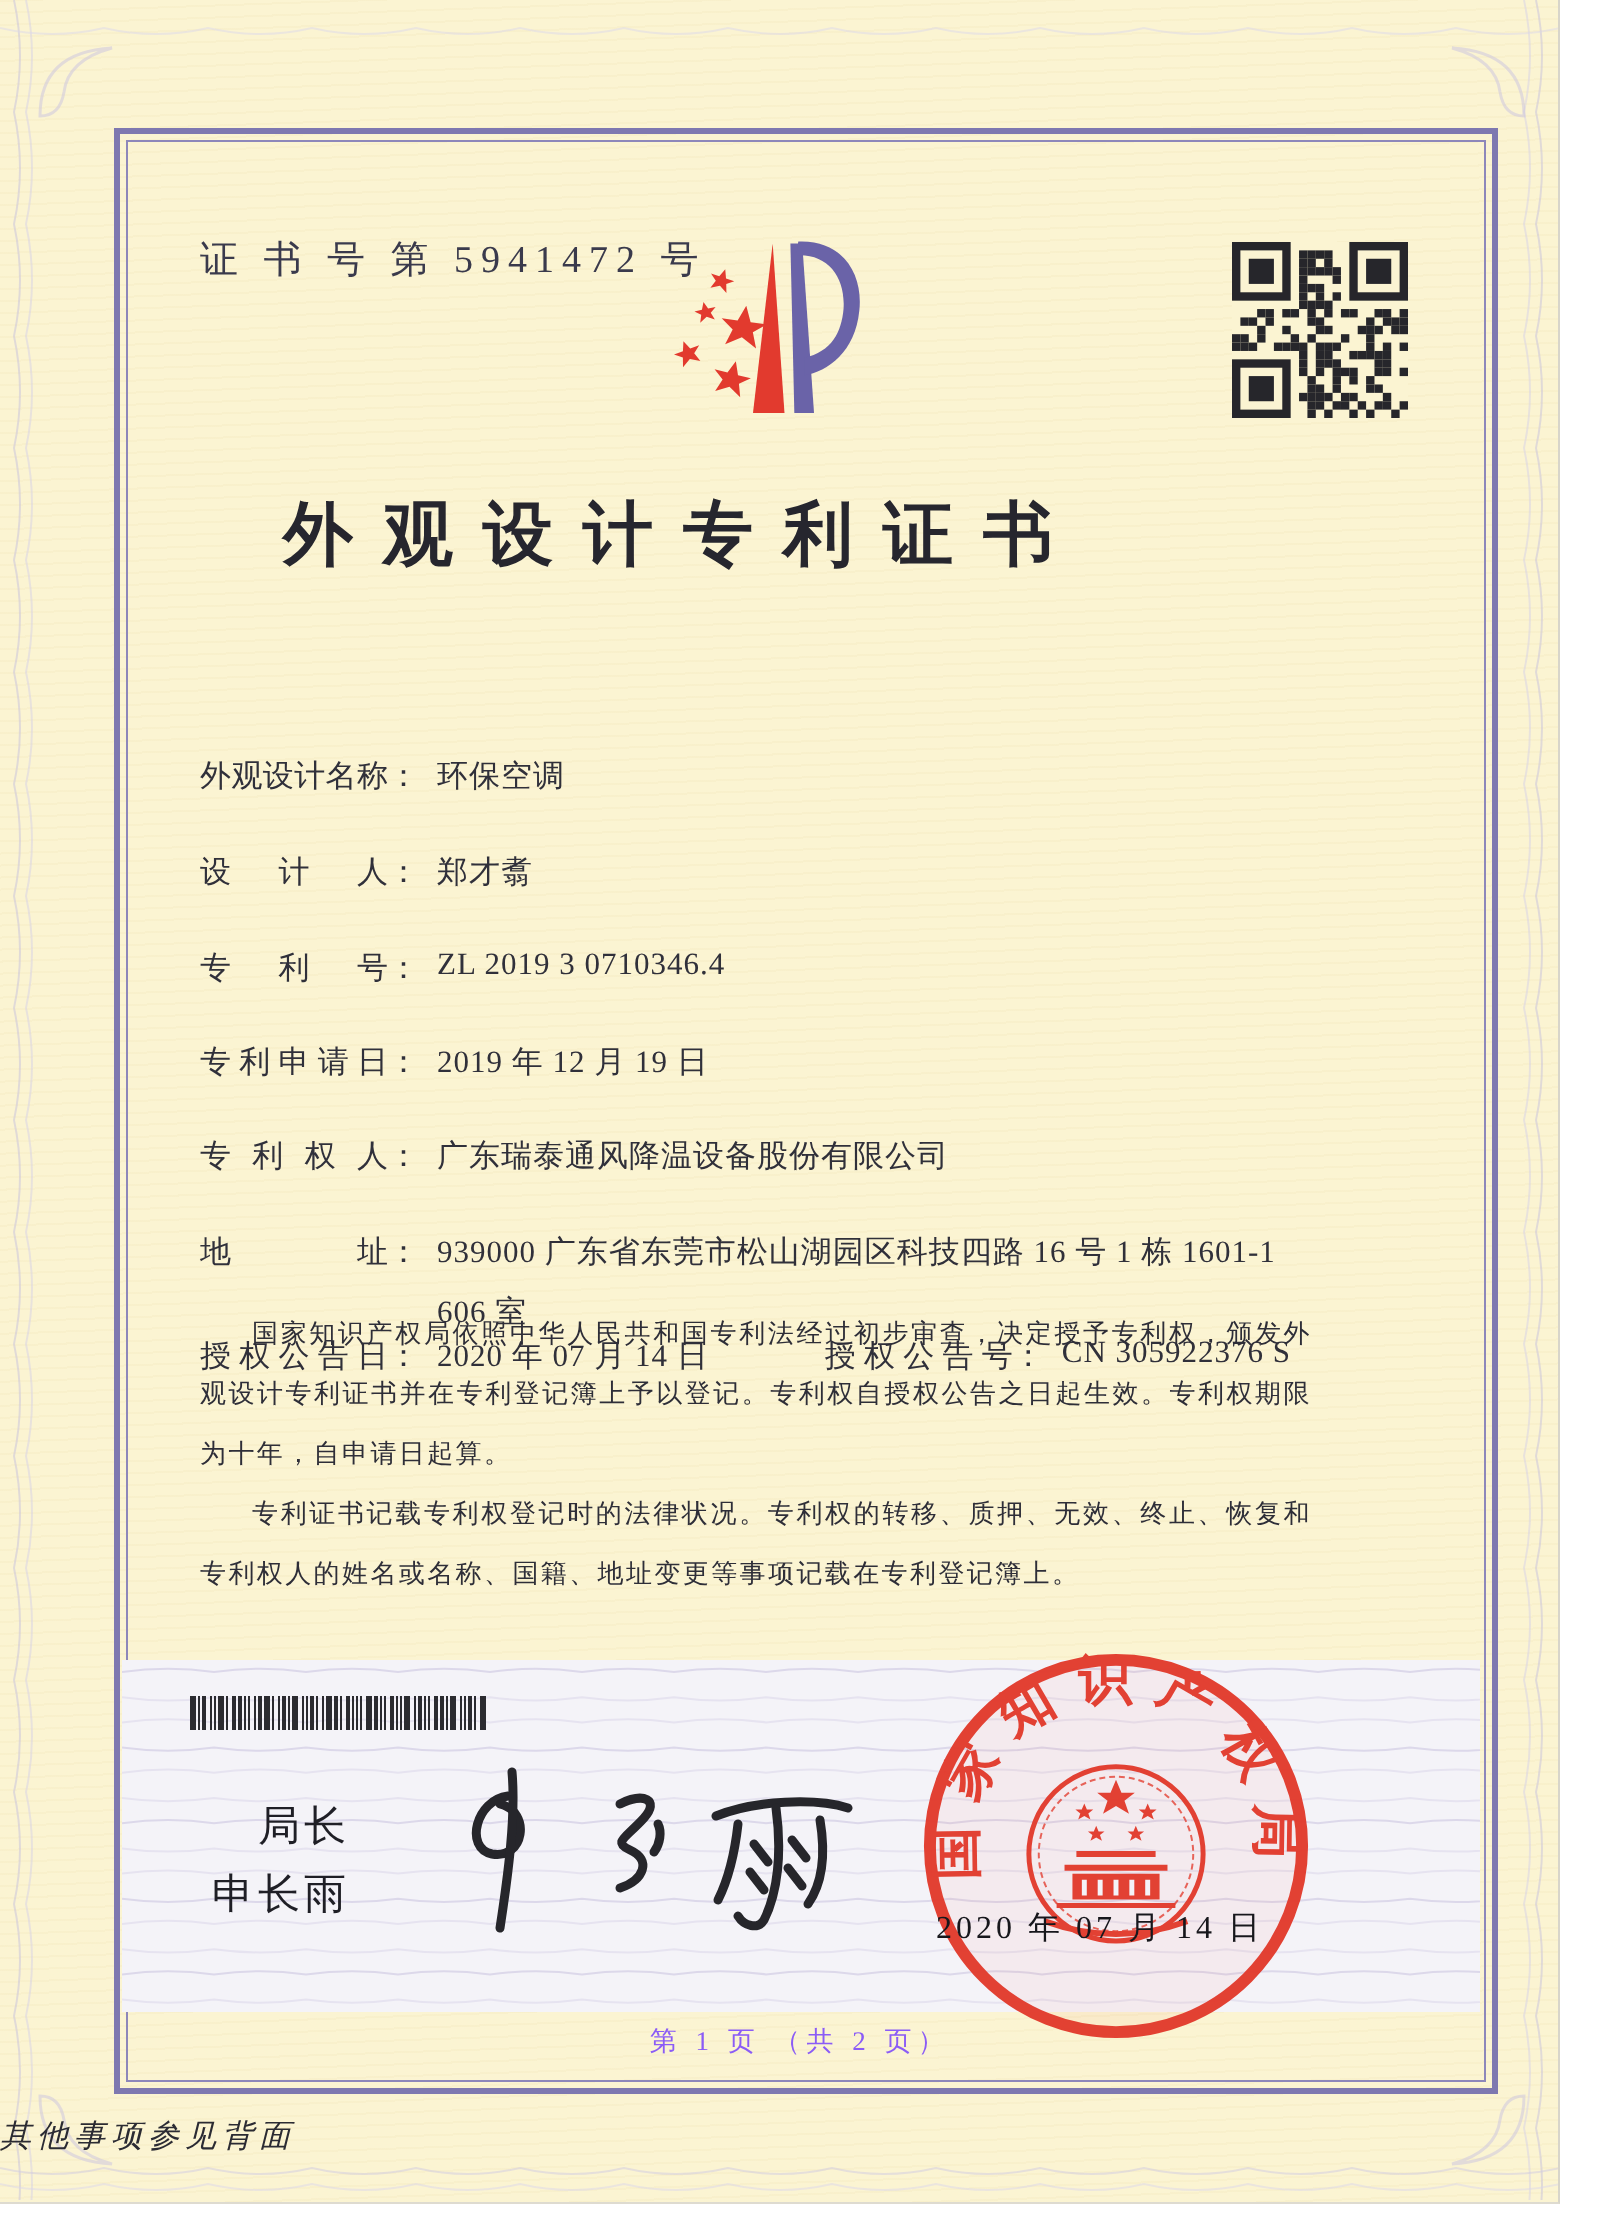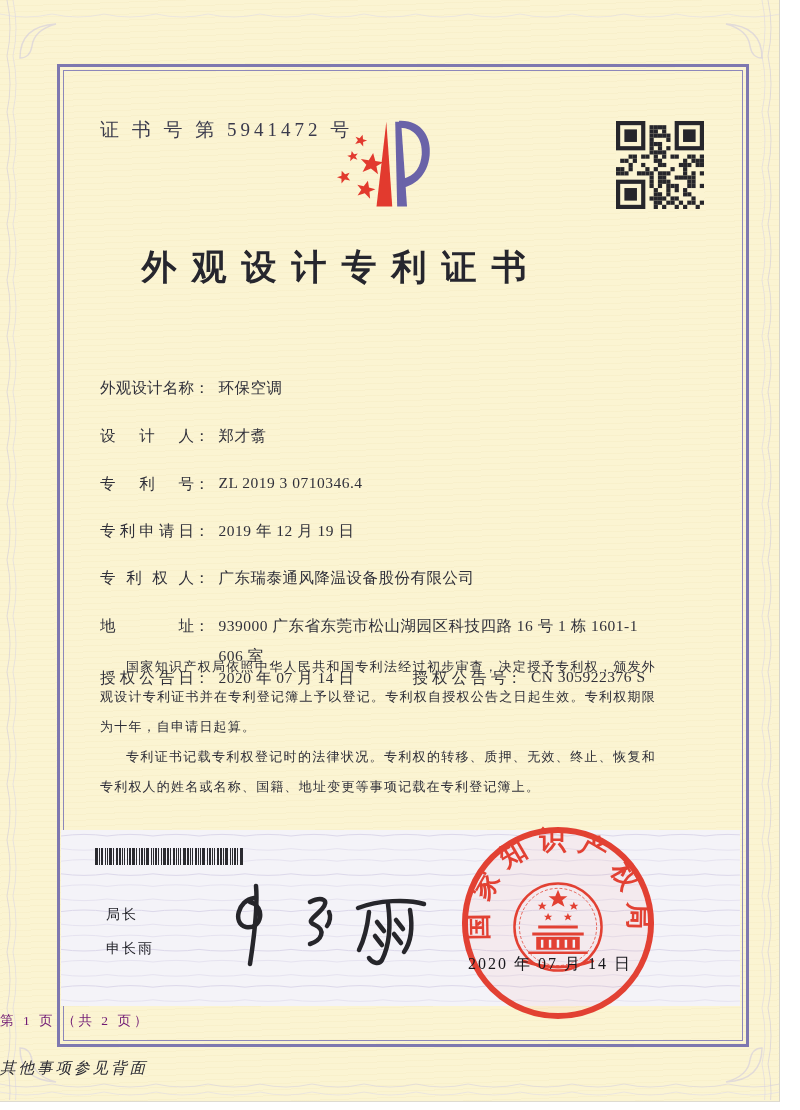--- a/index.html
+++ b/index.html
@@ -57,31 +57,31 @@
   .paras p{margin:0;text-indent:2em;}
   .band{
     position:absolute;left:61px;top:830px;width:679px;height:176px;
     background:#f4f3f8;overflow:hidden;
   }
   .band svg{position:absolute;left:0;top:0;}
   .barcode{position:absolute;left:95px;top:848px;z-index:3;}
   .director{
     position:absolute;left:106px;top:897px;z-index:3;
     font-family:"Liberation Sans","DejaVu Sans",sans-serif;
-    font-size:14px;color:#1f1f26;line-height:34px;letter-spacing:2px;
+    font-size:21px;color:#1f1f26;line-height:34px;letter-spacing:2px;text-align:right;
   }
   .signature{position:absolute;left:212px;top:878px;z-index:3;}
   .seal{position:absolute;left:459px;top:824px;z-index:4;opacity:.96;}
   .issue-date{
     position:absolute;left:468px;top:954px;z-index:5;
     font-size:16px;color:#17171c;letter-spacing:2px;
   }
   .page-info{
-    position:absolute;left:0;top:1012px;width:800px;text-align:left;
-    font-size:13.5px;color:#701a75;letter-spacing:3px;z-index:6;
+    position:absolute;left:0;top:1012px;width:800px;text-align:center;
+    font-size:13.5px;color:#8b5cf6;letter-spacing:3px;z-index:6;
   }
   .back-note{
     position:absolute;left:0;top:1058px;width:780px;text-align:left;
     font-size:15.5px;color:#2b2b33;font-style:italic;letter-spacing:3px;
   }
 </style>
 </head>
 <body>
 
 <div class="paper">

